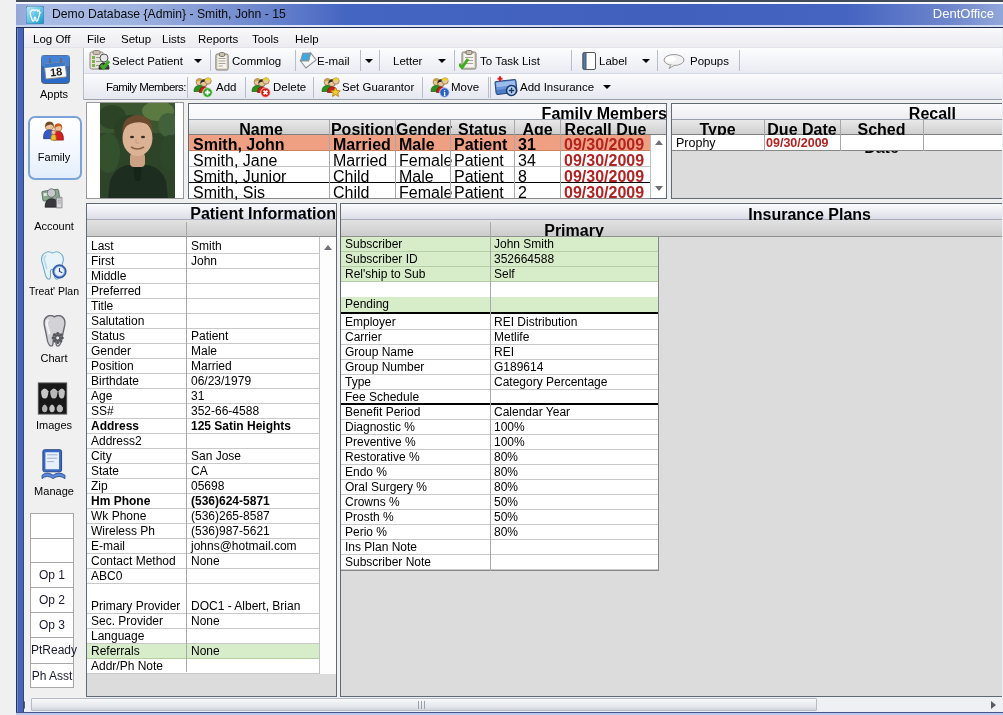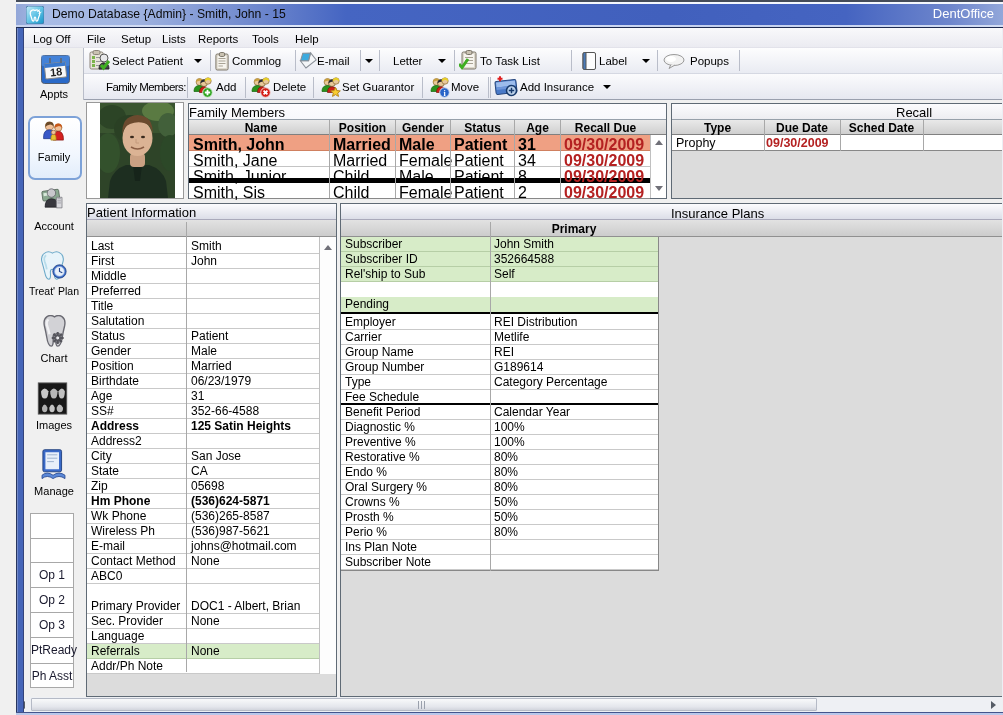--- a/index.html
+++ b/index.html
@@ -37,22 +37,22 @@
 #sidebar{left:8px;top:100px;width:60px;height:595px;background:#f0f0f0}
 .slab{width:60px;left:8px;text-align:center;font-size:11px;color:#000}
 #selfam{left:12px;top:116px;width:54px;height:64px;background:linear-gradient(#fff,#f2f7fe 60%,#e2edfb);border:2px solid #7da2d8;border-radius:7px}
 .opcell{left:14px;width:44px;background:#fff;border:1px solid #a8a8a8;border-bottom:none;text-align:center;font-size:12px;color:#1a1a2e}
 
 #vsb{left:986px;top:28px;width:13px;height:669px;background:#eceef4}
 #vthumb{left:987px;top:44px;width:12px;height:437px;background:linear-gradient(90deg,#f6f7f9,#e2e4ea 70%,#cfd2da);border:1px solid #b5bac6;border-radius:1px}
 #hsb{left:0px;top:697px;width:999px;height:15px;background:#eef0f4}
 #hthumb{left:15px;top:698px;width:786px;height:13px;background:linear-gradient(#f8f9fa,#e4e6ec 70%,#d2d5dd);border:1px solid #b5bac6;border-radius:1px}
 
-.ptitle{font-size:13px;font-weight:normal;color:#000;text-align:left}
-.gh{font-size:12px;font-weight:bold;color:#000;text-align:center}
+.ptitle{font-size:16px;font-weight:bold;color:#000;text-align:right}
+.gh{font-size:16px;font-weight:bold;color:#000;text-align:center}
 .cell{font-size:12.5px;color:#000;white-space:nowrap}
 .red{color:#b42121;font-weight:bold}
 .vline{width:1px;background:#a8a8a8}
 #photobox{left:70px;top:102px;width:98px;height:97px;background:#fff;border:1px solid #999}
 #photo{left:84px;top:103px}
 #fampanel{left:172px;top:103px;width:479px;height:96px;border:1px solid #5f6a75;
  background:linear-gradient(#fcfcfe,#e4e6ee 90%);}
 #famhead{left:173px;top:119px;width:477px;height:16px;background:linear-gradient(#e9e9e9,#cfcfcf);
  border-top:1px solid #97a0aa;border-bottom:1px solid #808080}
 #fambody{left:173px;top:135px;width:461px;height:63px;background:#fff}
@@ -363,21 +363,21 @@
       <span class="fc6 red">09/30/2009</span>
     </div>
   <div class="a frow" style="top:151px;border-bottom:1px solid #c4c4c4">
     <span class="fc1">Smith, Jane</span>
       <span class="fc2">Married</span>
       <span class="fc3">Female</span>
       <span class="fc4">Patient</span>
       <span class="fc5">34</span>
       <span class="fc6 red">09/30/2009</span>
     </div>
-  <div class="a frow" style="top:167px;border-bottom:5px solid #000000">
+  <div class="a frow" style="top:167px;border-bottom:1px solid #000000">
     <span class="fc1">Smith, Junior</span>
       <span class="fc2">Child</span>
       <span class="fc3">Male</span>
       <span class="fc4">Patient</span>
       <span class="fc5">8</span>
       <span class="fc6 red">09/30/2009</span>
     </div>
   <div class="a frow" style="top:183px;border-bottom:1px solid #888">
     <span class="fc1">Smith, Sis</span>
       <span class="fc2">Child</span>

